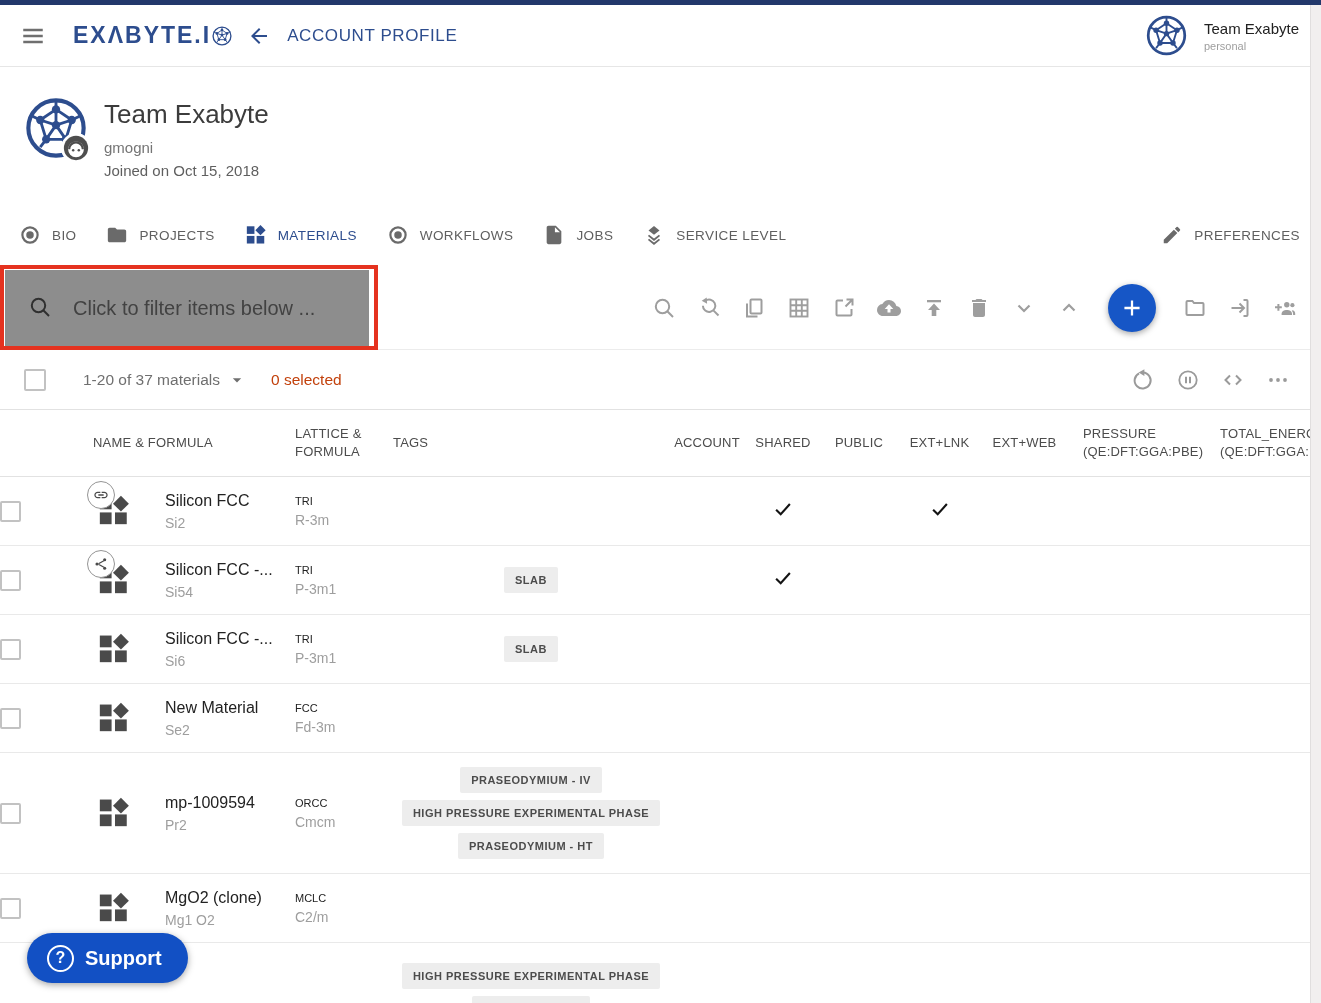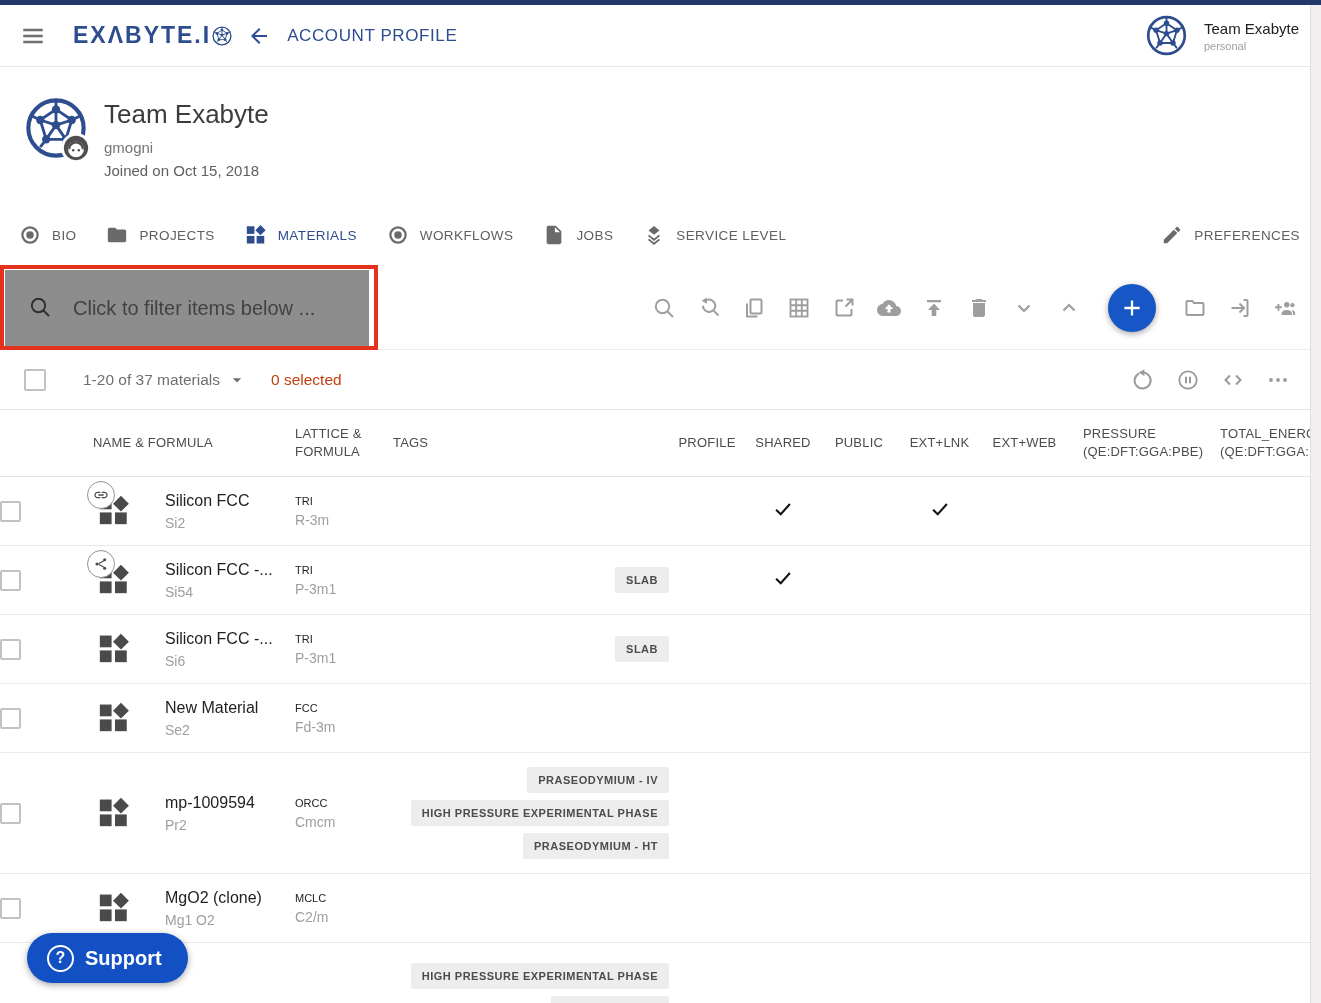--- a/index.html
+++ b/index.html
@@ -90,21 +90,21 @@
   .c-cbcell{display:flex}
   .c-icon{display:flex;justify-content:flex-start}
   .mat{position:relative;width:34px;height:34px;margin-left:21px;color:#4a4a4a}
   .mat > svg{width:34px;height:34px}
   .badge{position:absolute;top:-13px;left:-10px;width:28px;height:28px;background:#fff;
     border:1px solid #949494;border-radius:50%;display:flex;align-items:center;justify-content:center;color:#4a4a4a}
   .badge svg{width:16px;height:16px}
   .nm{font-size:16px;color:#222;margin-bottom:5px;white-space:nowrap}
   .nm2{font-size:11px;color:#222;margin-bottom:5px;white-space:nowrap}
   .sub{font-size:14px;color:#9e9e9e;white-space:nowrap}
-  .tagcell{display:flex;flex-direction:column;align-items:flex-end;gap:7px}
+  .tagcell{display:flex;flex-direction:column;align-items:center;gap:7px}
   .chip{display:inline-block;background:#ededed;color:#4c4c4c;font-size:11px;font-weight:700;
     letter-spacing:.5px;padding:7px 11px;border-radius:2px;white-space:nowrap;cursor:pointer}
   .chip.empty{width:118px;height:26px}
   .chk{color:#141414}
 
   
   .support-btn{position:absolute;left:27px;top:933px;height:50px;border-radius:25px;border:none;
     background:var(--support);color:#fff;display:flex;align-items:center;padding:0 26px 0 20px;
     cursor:pointer;box-shadow:0 2px 7px rgba(0,0,0,.35);z-index:30}
   .q-circle{width:27px;height:27px;border:2.5px solid #fff;border-radius:50%;display:flex;
@@ -425,21 +425,21 @@
         <div>NAME &amp; FORMULA</div>
       </div>
       <div class="cell th pl17">
         <div>LATTICE &amp;</div>
         <div>FORMULA</div>
       </div>
       <div class="cell th pl15">
         <div>TAGS</div>
       </div>
       <div class="cell th tcenter">
-        <div>PROFILE</div>
+        <div>ACCOUNT</div>
       </div>
       <div class="cell th tcenter">
         <div>SHARED</div>
       </div>
       <div class="cell th tcenter">
         <div>PUBLIC</div>
       </div>
       <div class="cell th tcenter">
         <div>EXT+LNK</div>
       </div>

